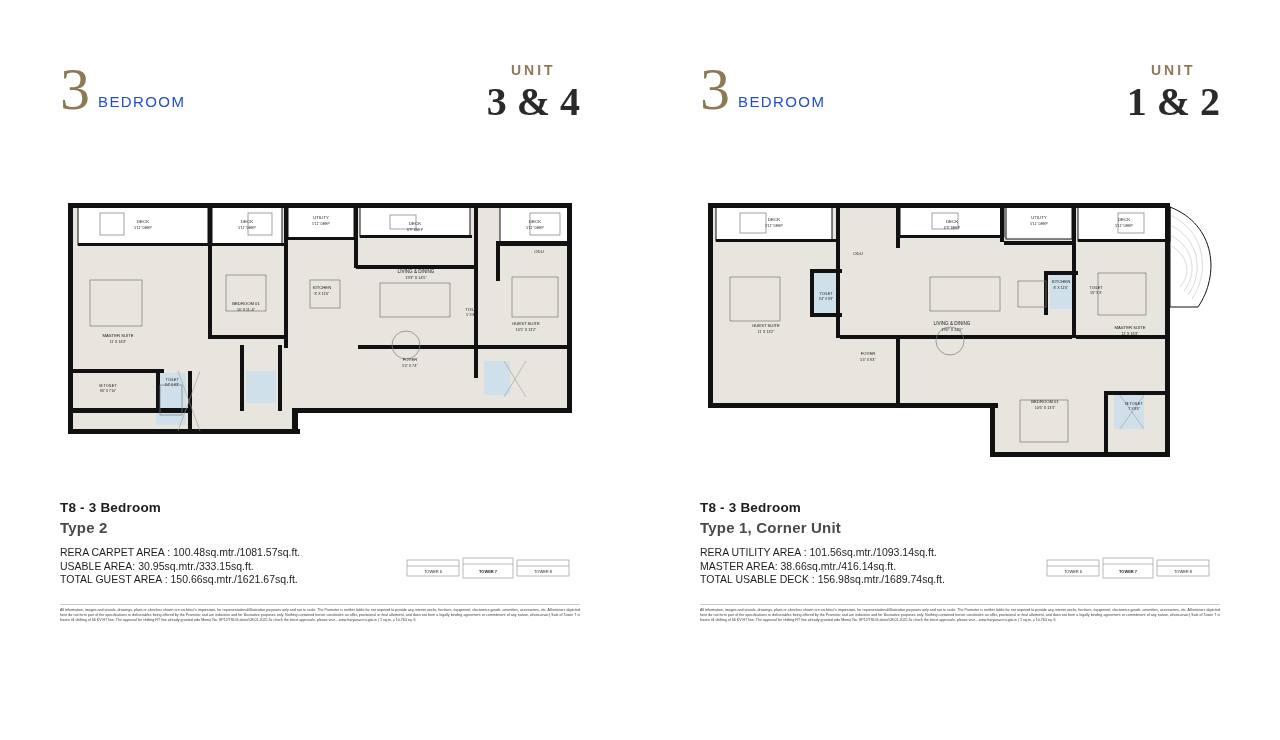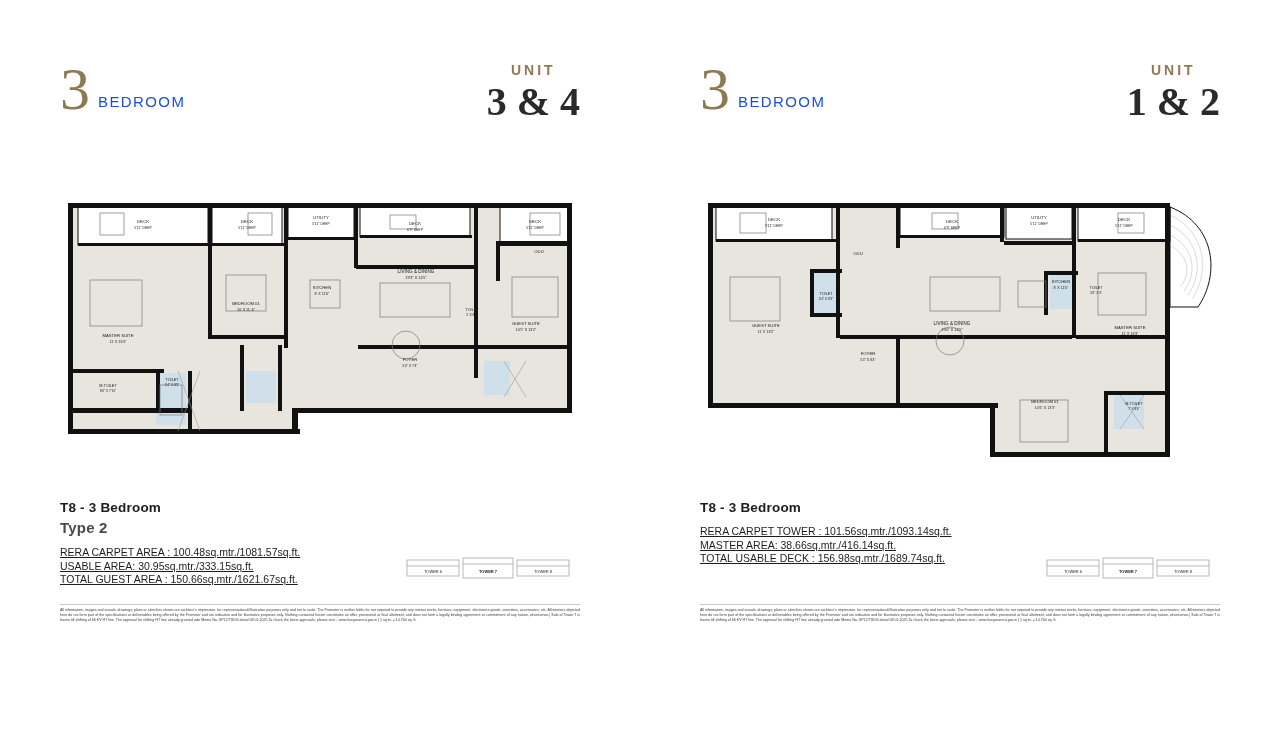--- a/index.html
+++ b/index.html
@@ -115,21 +115,21 @@
     color: #4a4a4a;
     margin-top: 4px;
     letter-spacing: 0.2px;
   }
   .spec-lines {
     margin-top: 10px;
     font-size: 10.5px;
     line-height: 13.5px;
     color: #1d1d1d;
   }
-  .spec-lines div { white-space: nowrap; text-decoration: underline; }
+  .spec-lines div { white-space: nowrap; }
 
   
   .keyplan {
     position: absolute;
     right: 0;
     top: 552px;
     width: 175px;
     height: 34px;
   }
 
@@ -448,22 +448,23 @@
 
               <text x="168" y="170" font-size="4.2">FOYER</text>
               <text x="168" y="176" font-size="3.4">5'4" X 8'4"</text>
             </g>
           </g>
         </svg>
       </div>
 
       <div class="spec">
         <div class="spec-title">T8 - 3 Bedroom</div>
+        <div class="spec-sub">Type 1, Corner Unit</div>
         <div class="spec-lines">
-          <div>RERA CARPET TOWER : 101.56sq.mtr./1093.14sq.ft.</div>
+          <div>RERA UTILITY AREA : 101.56sq.mtr./1093.14sq.ft.</div>
           <div>MASTER AREA: 38.66sq.mtr./416.14sq.ft.</div>
           <div>TOTAL USABLE DECK : 156.98sq.mtr./1689.74sq.ft.</div>
         </div>
       </div>
 
       <div class="keyplan">
         <svg width="175" height="34" viewBox="0 0 175 34" xmlns="http://www.w3.org/2000/svg">
           <g stroke="#8a8a8a" fill="none" stroke-width="0.6">
             <rect x="2" y="8" width="52" height="16"></rect>
             <rect x="58" y="6" width="50" height="20"></rect>

